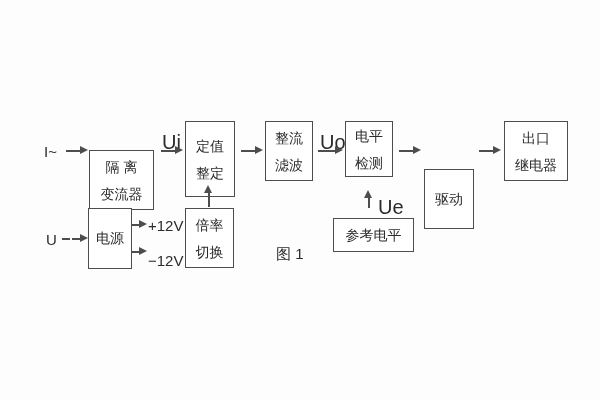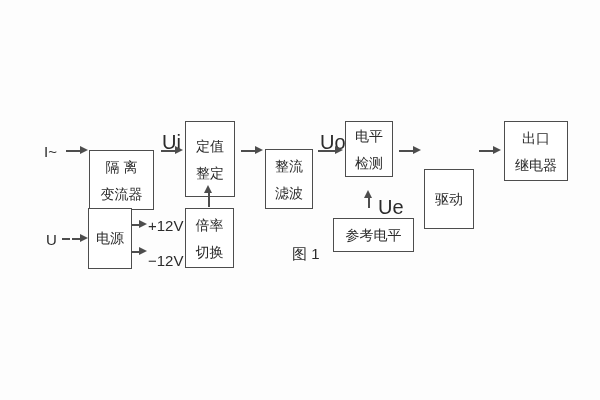--- a/index.html
+++ b/index.html
@@ -97,21 +97,21 @@
   <div class="lbl" style="left:162px; top:132px;">Ui</div>
   <div class="harrow" style="left:161px; top:150px; width:14px;"></div>
 
   <div class="box" style="left:185px; top:121px; width:50px; height:76px;">
     <span>定值</span>
     <span>整定</span>
   </div>
 
   <div class="harrow" style="left:241px; top:150px; width:14px;"></div>
 
-  <div class="box" style="left:265px; top:121px; width:48px; height:60px;margin-top:28px;">
+  <div class="box" style="left:265px; top:121px; width:48px; height:60px;">
     <span>整流</span>
     <span>滤波</span>
   </div>
 
   <div class="lbl" style="left:320px; top:132px;">Uo</div>
   <div class="harrow" style="left:318px; top:150px; width:17px;"></div>
 
   <div class="box" style="left:345px; top:121px; width:48px; height:56px;">
     <span>电平</span>
     <span>检测</span>
@@ -151,15 +151,15 @@
 
   <div class="varrow-up" style="left:208px; top:193px; height:14px;"></div>
 
   <div class="varrow-up" style="left:368px; top:198px; height:10px;"></div>
   <div class="lbl" style="left:378px; top:197px;">Ue</div>
 
   <div class="box" style="left:333px; top:218px; width:81px; height:34px;">
     <span>参考电平</span>
   </div>
 
-  <div class="lbl lbl-big" style="left:292px; top:246px;">图 1</div>
+  <div class="lbl lbl-big" style="left:276px; top:246px;">图 1</div>
 
 </div>
 
 </body></html>

